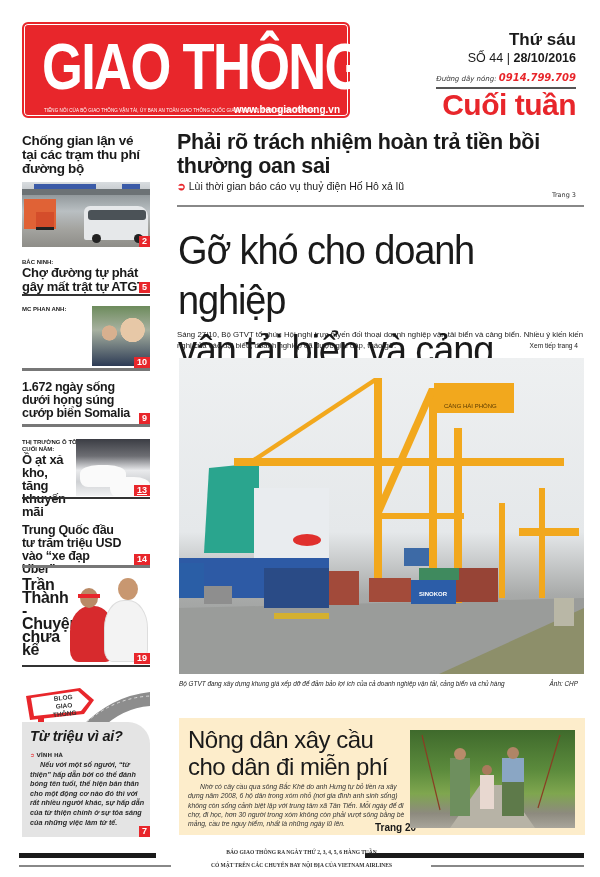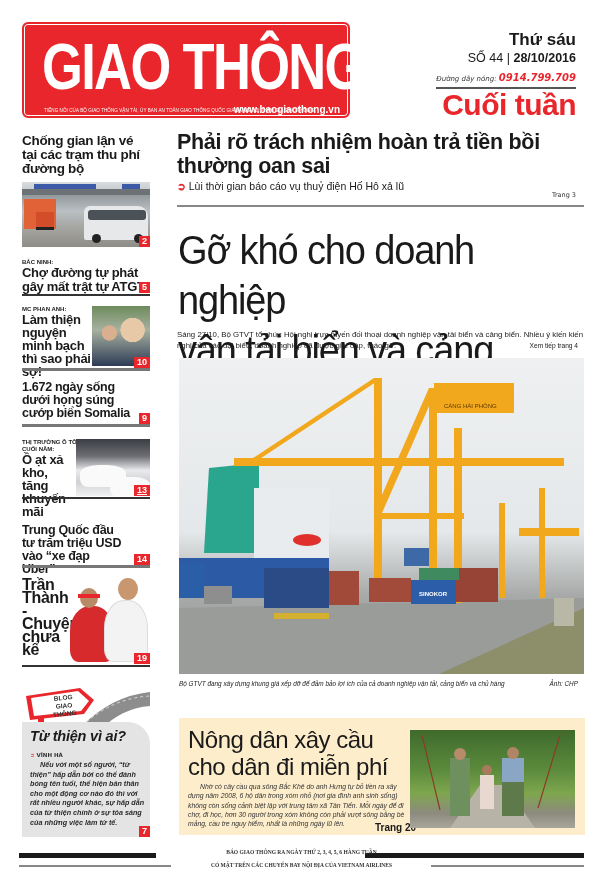--- a/index.html
+++ b/index.html
@@ -156,21 +156,20 @@
 
   <div class="lc-item" style="top:131px;">
     <div class="lc-kicker">BẮC NINH:</div>
     <div class="lc-title" style="font-size:13px;">Chợ đường tự phát gây mất trật tự ATGT</div>
     <div class="page-tag" style="top:23px;">5</div>
     <div class="rule" style="top:35px;"></div>
   </div>
 
   <div class="lc-item" style="top:178px;">
     <div class="lc-kicker">MC PHAN ANH:</div>
-    <div class="lc-title" style="width:70px; font-size:13px; line-height:13px;">Làm thiện nguyện minh bạch thì sao phải sợ!</div>
     <div class="img img-mc" style="left:70px; top:0; width:58px; height:60px;"></div>
     <div class="page-tag" style="top:51px;">10</div>
     <div class="rule gray" style="top:62px;"></div>
   </div>
 
   <div class="lc-item" style="top:253px;">
     <div class="lc-title" style="width:112px; font-size:12.5px; line-height:13px;">1.672 ngày sống dưới họng súng cướp biển Somalia</div>
     <div class="page-tag" style="top:32px;">9</div>
     <div class="rule gray" style="top:43px;"></div>
   </div>
@@ -213,21 +212,21 @@
     <polygon points="4,10 58,2 72,14 62,28 8,34" fill="#e8262b"></polygon>
     <polygon points="9,12 56,5 67,15 59,25 12,30" fill="#ffffff"></polygon>
     <rect x="16" y="30" width="6" height="14" fill="#e8262b"></rect>
   </svg>
   <div style="position:absolute; left:22px; top:8px; width:40px; text-align:center; font-family:'Liberation Sans',sans-serif; font-size:6.5px; font-weight:bold; color:#333; line-height:8px; transform:rotate(-6deg);">
     <div>BLOG</div>
     <div>GIAO THÔNG</div>
   </div>
 </div>
 <div class="abs blog-box">
-  <div class="blog-title">Từ thiện vì ai?</div>
+  <div class="blog-title">Từ triệu vì ai?</div>
   <div class="blog-author">
     <span class="arrow">➲</span>
     <span>VĨNH HÀ</span>
   </div>
   <div class="blog-text">Nếu với một số người, “từ thiện” hấp dẫn bởi có thể đánh bóng tên tuổi, thể hiện bản thân cho một động cơ nào đó thì với rất nhiều người khác, sự hấp dẫn của từ thiện chính ở sự tỏa sáng của những việc làm tử tế.</div>
   <div class="page-tag" style="top:104px; right:0;">7</div>
 </div>
 
 <div class="abs sub-head">Phải rõ trách nhiệm hoàn trả tiền bồi thường oan sai</div>
 <div class="abs sub-sub">

